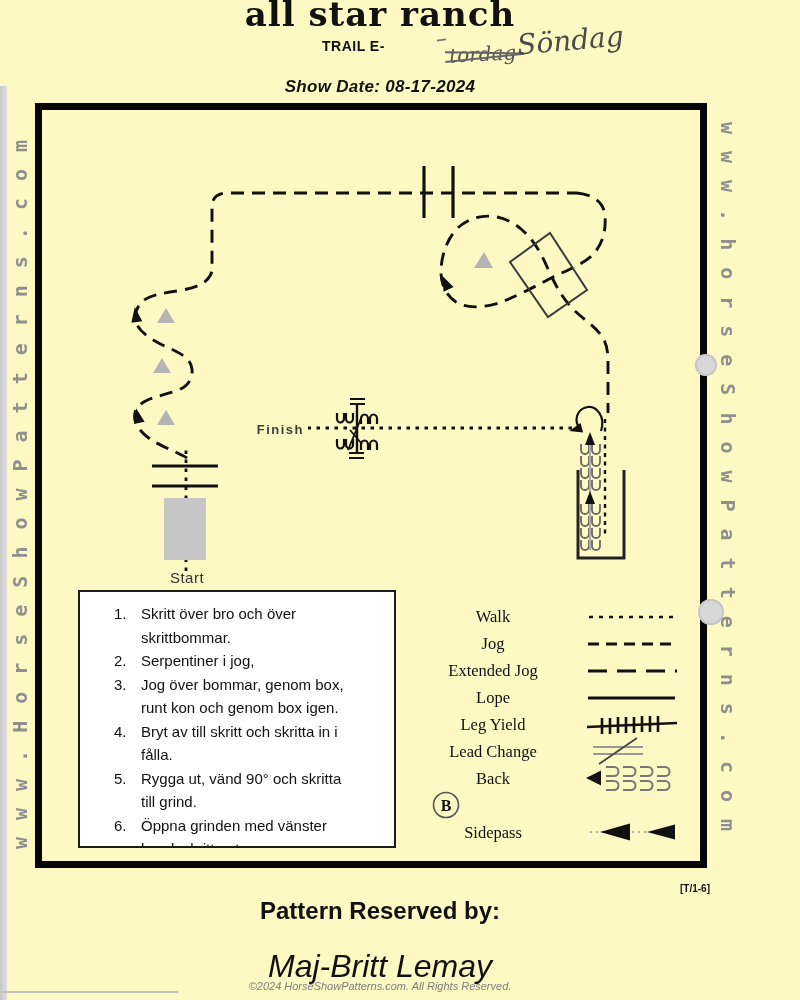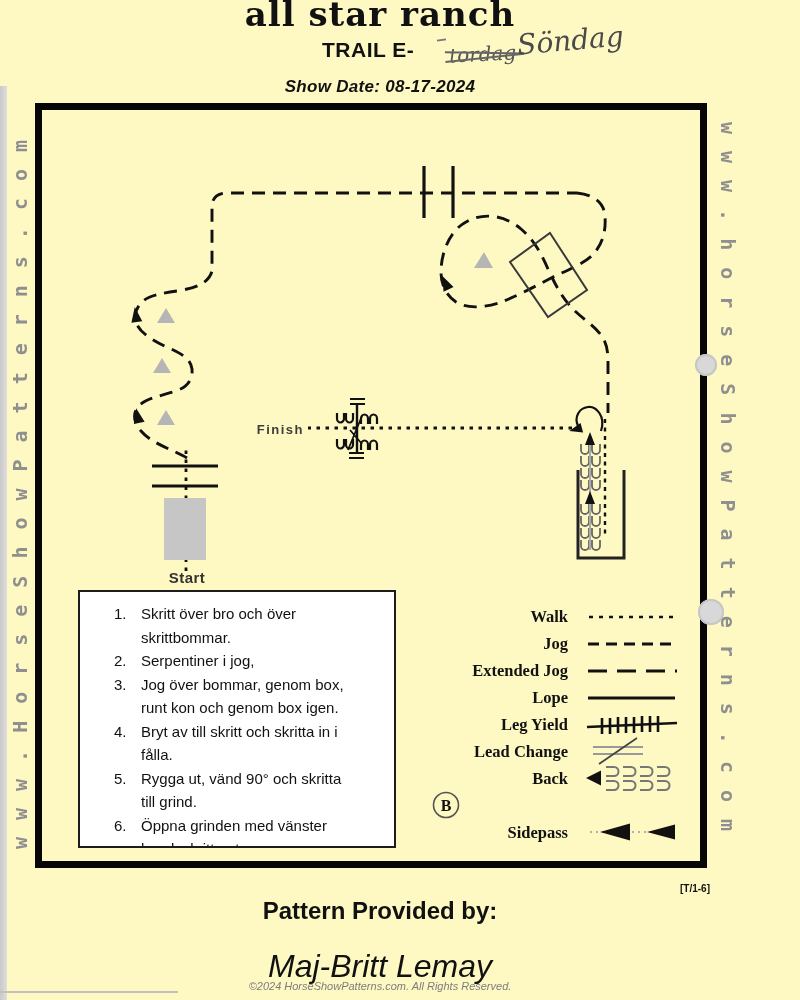--- a/index.html
+++ b/index.html
@@ -11,37 +11,37 @@
   
   .edge-left{position:absolute;left:0;top:86px;width:7px;height:914px;background:linear-gradient(to right,#c9c9c9,#dedede);}
   .scan-line{position:absolute;left:0;top:991px;width:178px;height:2px;background:#c2c2c2;}
   .hole{position:absolute;border-radius:50%;background:#d8d8d8;box-shadow:inset 0 0 0 2px #c6c6c6;z-index:4;}
   .hole-1{left:695px;top:354px;width:22px;height:22px;}
   .hole-2{left:698px;top:599px;width:26px;height:26px;}
 
   
   .ranch-title{position:absolute;left:0;top:-6px;width:760px;text-align:center;
     font-family:"DejaVu Serif","Liberation Serif",serif;font-weight:bold;font-size:34px;letter-spacing:1px;}
-  .class-title{position:absolute;left:322px;top:38px;font-size:21px;font-weight:bold;letter-spacing:.5px;}
+  .class-title{position:absolute;left:322px;top:38px;font-size:14px;font-weight:bold;letter-spacing:.5px;}
   .stray-tick{position:absolute;left:437px;top:39px;width:9px;height:2px;background:#777;transform:rotate(-8deg);}
   .struck-word{position:absolute;left:449px;top:42px;font-size:20px;font-style:italic;color:#555;
     transform:rotate(-3deg);font-family:"DejaVu Serif",serif;}
   .struck-word .strike1,.struck-word .strike2{position:absolute;left:-4px;right:-8px;height:2px;background:#666;}
   .struck-word .strike1{top:10px;transform:rotate(4deg);}
   .struck-word .strike2{top:15px;transform:rotate(-3deg);}
   .handwritten-day{position:absolute;left:517px;top:24px;font-size:28px;font-style:italic;color:#4a4a4a;
     transform:rotate(-5deg);font-family:"DejaVu Serif",serif;}
   .show-date{position:absolute;left:0;top:77px;width:760px;text-align:center;
     font-size:17px;font-style:italic;font-weight:bold;letter-spacing:.3px;}
 
   
   .arena-box{position:absolute;left:35px;top:103px;width:658px;height:751px;border:7px solid #060606;background:transparent;z-index:1;}
   .course-svg{position:absolute;left:0;top:0;width:800px;height:1000px;z-index:2;}
   .start-label{position:absolute;left:150px;top:569px;width:74px;text-align:center;
-    font-size:15px;font-weight:bold;color:#333;letter-spacing:.5px;z-index:3;}
+    font-size:15px;font-weight:normal;color:#333;letter-spacing:.5px;z-index:3;}
   .finish-label{position:absolute;left:238px;top:422px;width:66px;text-align:right;
     font-size:13px;font-weight:bold;color:#3d3d3d;letter-spacing:1.5px;z-index:3;}
 
   
   .wm{position:absolute;width:756px;height:34px;text-align:center;z-index:5;
     font-family:"DejaVu Sans Mono",monospace;font-size:20px;font-weight:bold;color:#8f8f8f;
     letter-spacing:17px;white-space:nowrap;}
   .wm-left{left:-353px;top:469px;transform:rotate(-90deg);}
   .wm-right{left:345px;top:468px;transform:rotate(90deg);}
 
@@ -49,22 +49,22 @@
   .instr-box{position:absolute;left:78px;top:590px;width:318px;height:258px;border:2px solid #1c1c1c;
     background:#fff;overflow:hidden;box-sizing:border-box;z-index:3;padding:10px 0 0 34px;}
   .instr-row{display:flex;}
   .instr-num{width:27px;flex:0 0 27px;font-size:15px;line-height:23.5px;}
   .instr-lines{width:210px;}
   .instr-line{font-size:15px;line-height:23.5px;}
 
   
   .legend{position:absolute;left:418px;top:604px;width:264px;z-index:3;}
   .legend-row{display:flex;align-items:center;height:26.9px;}
-  .legend-label{flex:0 0 150px;text-align:right;padding-right:17px;
-    font-family:"Liberation Serif",serif;font-weight:bold;font-size:16.5px;white-space:nowrap;}
+  .legend-label{flex:0 0 150px;text-align:center;padding-right:17px;
+    font-family:"Liberation Serif",serif;font-weight:normal;font-size:16.5px;white-space:nowrap;}
   .legend-symbol{flex:0 0 94px;height:27px;position:relative;}
   .legend-symbol svg{position:absolute;left:0;top:0;overflow:visible;}
 
   
   .pattern-ref{position:absolute;left:655px;top:883px;width:80px;text-align:center;font-size:10px;font-weight:bold;}
   .provided-by{position:absolute;left:0;top:897px;width:760px;text-align:center;font-size:24px;font-weight:bold;}
   .provider-name{position:absolute;left:0;top:928px;width:760px;text-align:center;font-size:32px;font-style:italic;margin-top:20px;}
   .copyright{position:absolute;left:0;top:980px;width:760px;text-align:center;font-size:11px;font-style:italic;color:#7d7d7d;}
 </style>
 </head>
@@ -312,17 +312,17 @@
         <svg width="94" height="27">
           <line x1="5" y1="13" x2="90" y2="13" stroke="#999" stroke-width="1.5" stroke-dasharray="2,4"></line>
           <polygon points="15,13 45,4.5 45,21.5" fill="#111"></polygon>
           <polygon points="62,13 90,5.5 90,20.5" fill="#111"></polygon>
         </svg>
       </span>
     </div>
   </div>
 
   <div class="pattern-ref">[T/1-6]</div>
-  <div class="provided-by">Pattern Provided by:</div>
+  <div class="provided-by">Pattern Reserved by:</div>
   <div class="provider-name">Maj-Britt Lemay</div>
   <div class="copyright">©2024 HorseShowPatterns.com. All Rights Reserved.</div>
 
 </div>
 
 </body></html>

